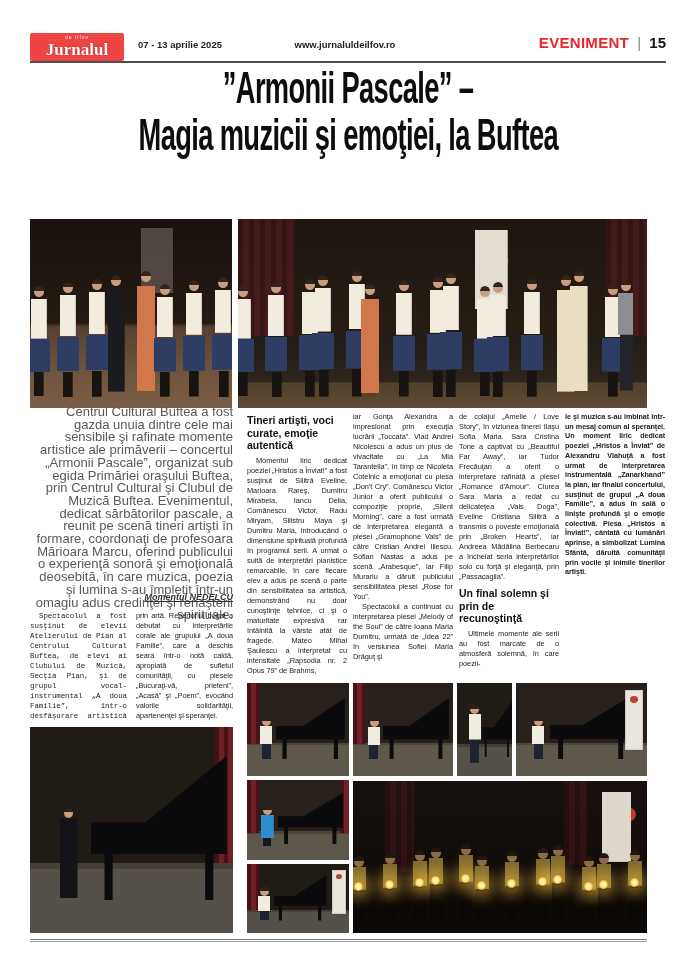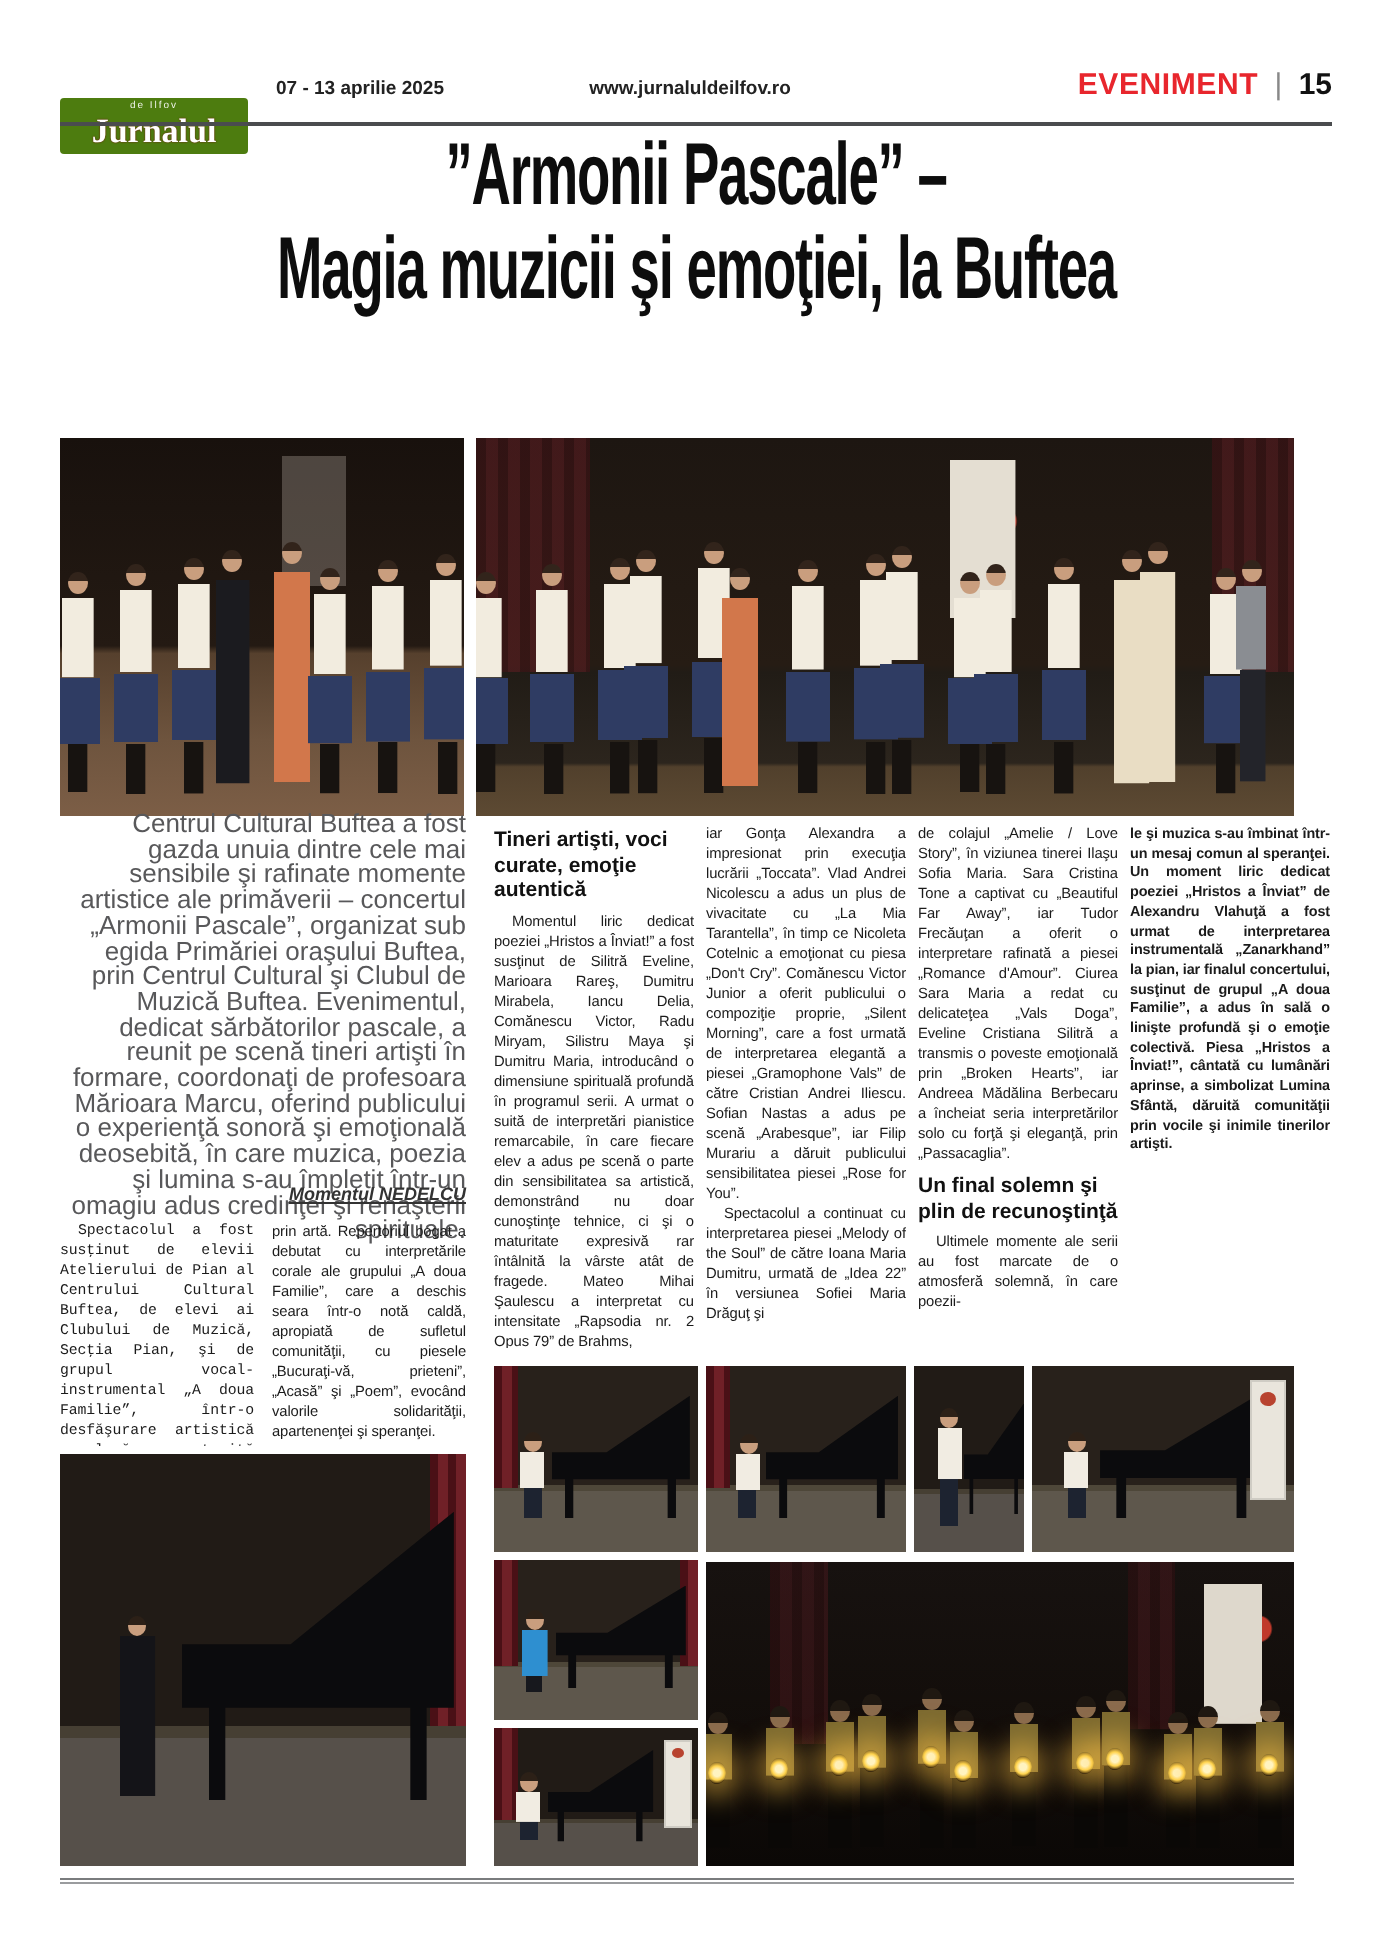--- a/index.html
+++ b/index.html
@@ -1,21 +1,21 @@
 <!DOCTYPE html>
 <html><head>
 <meta charset="utf-8">
 <style>
   html,body{margin:0;padding:0;background:#ffffff;}
   .page{position:relative;width:696px;height:977px;background:#fff;overflow:hidden;
         font-family:"Liberation Sans",sans-serif;color:#1b1b1b;}
   .abs{position:absolute;}
 
   
-  .logo{position:absolute;left:30px;top:49px;width:94px;height:28px;background:#4d7c0f;
+  .logo{position:absolute;left:30px;top:33px;width:94px;height:28px;background:#ef4444;
         border-radius:2px;color:#fff;text-align:center;line-height:1;}
   .logo .small{display:block;font-size:5px;letter-spacing:1px;padding-top:2px;opacity:.9;}
   .logo .main{display:block;font-family:"Liberation Serif",serif;font-weight:bold;
               font-size:17px;margin-top:1px;text-shadow:0 0 1px #7a0d10;}
   .hdr-date{position:absolute;left:138px;top:39px;font-size:9.5px;font-weight:bold;color:#222;}
   .hdr-site{position:absolute;left:230px;top:39px;width:230px;text-align:center;
             font-size:9.5px;font-weight:bold;color:#222;}
   .hdr-right{position:absolute;right:30px;top:34px;font-size:15px;font-weight:bold;white-space:nowrap;}
   .hdr-right .sec{color:#e8262d;letter-spacing:.3px;}
   .hdr-right .bar{color:#888;font-weight:normal;padding:0 4px;}
@@ -171,21 +171,21 @@
 
   <div class="bodytxt abs" style="left:353px;top:412px;width:100px;max-height:266px;">
     <p>iar Gonţa Alexandra a impresionat prin execuţia lucrării „Toccata”. Vlad Andrei Nicolescu a adus un plus de vivacitate cu „La Mia Tarantella”, în timp ce Nicoleta Cotelnic a emoţionat cu piesa „Don't Cry”. Comănescu Victor Junior a oferit publicului o compoziţie proprie, „Silent Morning”, care a fost urmată de interpretarea elegantă a piesei „Gramophone Vals” de către Cristian Andrei Iliescu. Sofian Nastas a adus pe scenă „Arabesque”, iar Filip Murariu a dăruit publicului sensibilitatea piesei „Rose for You”.</p>
     <p class="ind">Spectacolul a continuat cu interpretarea piesei „Melody of the Soul” de către Ioana Maria Dumitru, urmată de „Idea 22” în versiunea Sofiei Maria Drăguţ şi</p>
   </div>
 
   <div class="abs" style="left:459px;top:412px;width:100px;">
     <div class="bodytxt">
       <p>de colajul „Amelie / Love Story”, în viziunea tinerei Ilaşu Sofia Maria. Sara Cristina Tone a captivat cu „Beautiful Far Away”, iar Tudor Frecăuţan a oferit o interpretare rafinată a piesei „Romance d'Amour”. Ciurea Sara Maria a redat cu delicateţea „Vals Doga”, Eveline Cristiana Silitră a transmis o poveste emoţională prin „Broken Hearts”, iar Andreea Mădălina Berbecaru a încheiat seria interpretărilor solo cu forţă şi eleganţă, prin „Passacaglia”.</p>
     </div>
-    <div class="colhead mid">Un final solemn şi plin de recunoştinţă</div>
+    <div class="colhead mid">Un final solemn şi prin de recunoştinţă</div>
     <div class="bodytxt">
       <p class="ind">Ultimele momente ale serii au fost marcate de o atmosferă solemnă, în care poezii-</p>
     </div>
   </div>
 
   <div class="bodytxt abs" style="left:565px;top:412px;width:100px;max-height:266px;font-size:7.2px;line-height:9.7px;font-weight:bold;">
     <p>le şi muzica s-au îmbinat într-un mesaj comun al speranţei. Un moment liric dedicat poeziei „Hristos a Înviat” de Alexandru Vlahuţă a fost urmat de interpretarea instrumentală „Zanarkhand” la pian, iar finalul concertului, susţinut de grupul „A doua Familie”, a adus în sală o linişte profundă şi o emoţie colectivă. Piesa „Hristos a Înviat!”, cântată cu lumânări aprinse, a simbolizat Lumina Sfântă, dăruită comunităţii prin vocile şi inimile tinerilor artişti.</p>
   </div>
 
   <div class="photo scene darker" style="left:30px;top:727px;width:203px;height:206px;">

